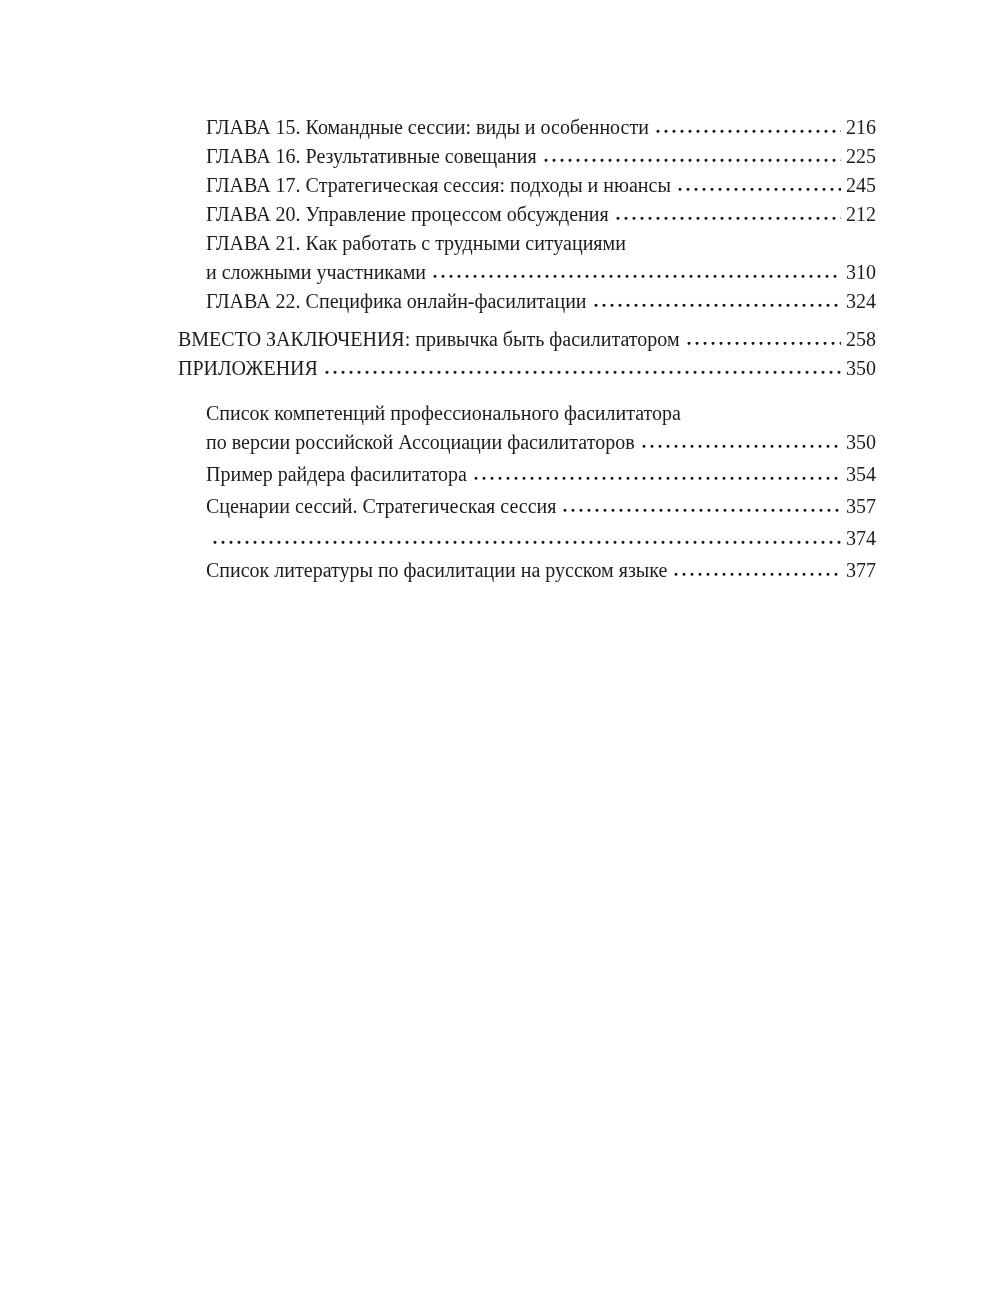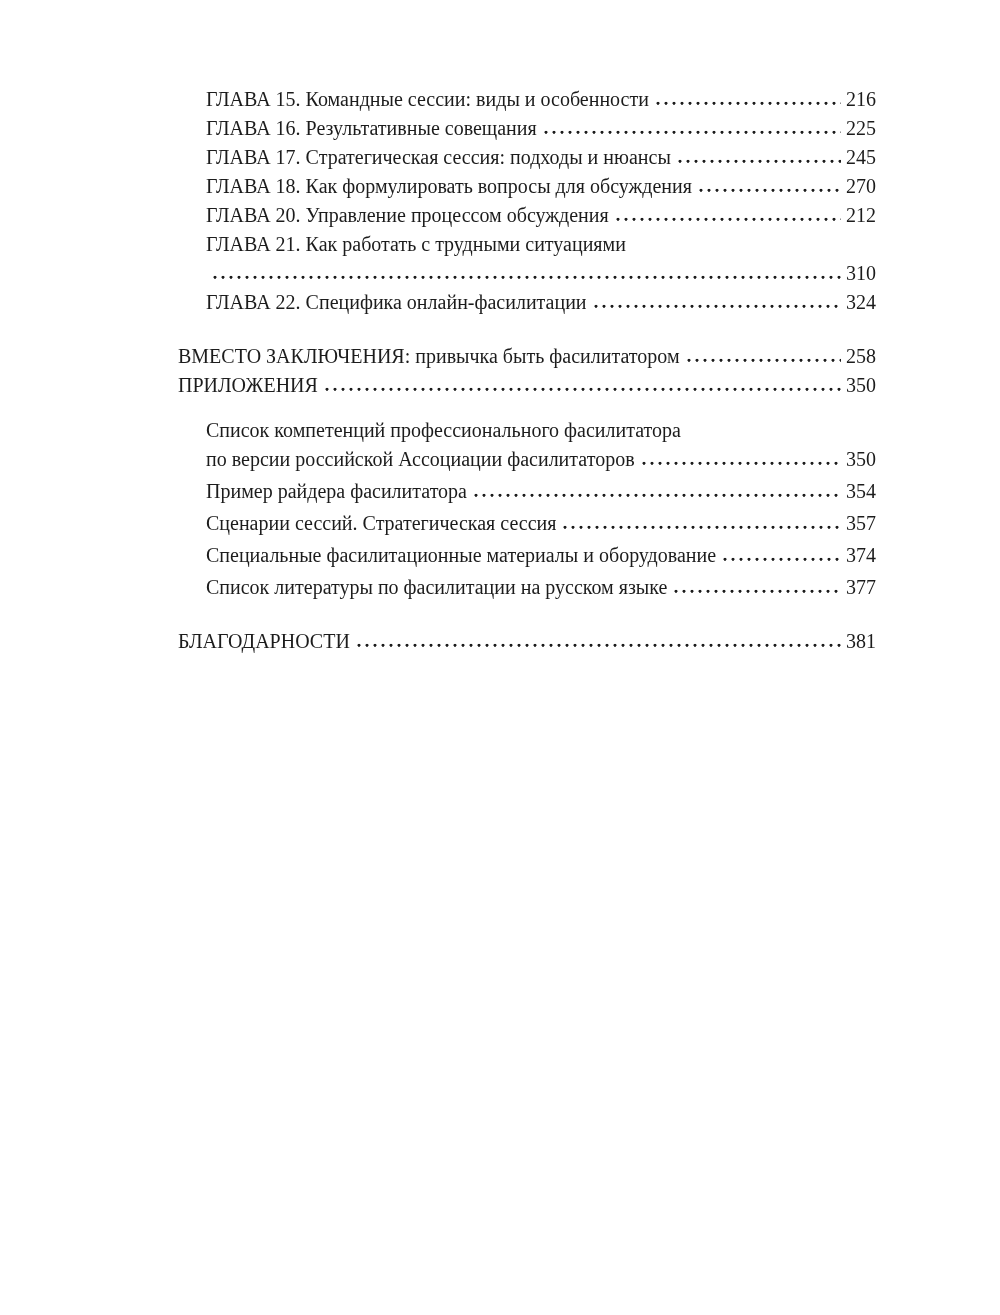--- a/index.html
+++ b/index.html
@@ -11,38 +11,38 @@
     width: 1000px;
     height: 1315px;
     font-family: "Liberation Serif", "DejaVu Serif", serif;
     color: #1c1c1c;
     overflow: hidden;
   }
   .page {
     box-sizing: border-box;
     width: 698px;
     margin-left: 178px;
-    padding-top: 85px;
+    padding-top: 113px;
     font-size: 20px;
     line-height: 29px;
   }
   .row {
     display: flex;
     align-items: baseline;
     white-space: nowrap;
   }
   .row .lbl {
     flex: 0 1 auto;
     overflow: hidden;
   }
   
   .ind { padding-left: 28px; }
   
   .app { margin-top: 3px; }
-  .gap-big { margin-top: 25px; }
+  .gap-big { margin-top: 9px; }
   .gap-small { margin-top: 16px; }
   
   .leader {
     flex: 1 1 12px;
     min-width: 12px;
     height: 5px;
     margin: 0 5px 0 7px;
     background-image: radial-gradient(circle at 2px 2.2px, #1c1c1c 1.25px, rgba(0,0,0,0) 1.8px);
     background-size: 8px 5px;
     background-repeat: repeat-x;
@@ -70,37 +70,33 @@
       <span class="leader"></span>
       <span class="pg">225</span>
     </div>
 
     <div class="row ind">
       <span class="lbl">ГЛАВА 17. Стратегическая сессия: подходы и нюансы</span>
       <span class="leader"></span>
       <span class="pg">245</span>
     </div>
 
-    <div class="row ind">
-      <span class="lbl">ГЛАВА 18. Как формулировать вопросы для обсуждения</span>
-      <span class="leader"></span>
-      <span class="pg">270</span>
-    </div>
 
 
     <div class="row ind">
       <span class="lbl">ГЛАВА 20. Управление процессом обсуждения</span>
       <span class="leader"></span>
       <span class="pg">212</span>
     </div>
 
     <div class="row ind">
       <span class="lbl">ГЛАВА 21. Как работать с трудными ситуациями</span>
     </div>
     <div class="row ind">
+      <span class="lbl">и сложными участниками</span>
       <span class="leader"></span>
       <span class="pg">310</span>
     </div>
 
     <div class="row ind">
       <span class="lbl">ГЛАВА 22. Специфика онлайн-фасилитации</span>
       <span class="leader"></span>
       <span class="pg">324</span>
     </div>
 
@@ -131,31 +127,25 @@
       <span class="pg">354</span>
     </div>
 
     <div class="row ind app">
       <span class="lbl">Сценарии сессий. Стратегическая сессия</span>
       <span class="leader"></span>
       <span class="pg">357</span>
     </div>
 
     <div class="row ind app">
-      <span class="lbl">Специальные фасилитационные материалы и оборудование</span>
       <span class="leader"></span>
       <span class="pg">374</span>
     </div>
 
     <div class="row ind app">
       <span class="lbl">Список литературы по фасилитации на русском языке</span>
       <span class="leader"></span>
       <span class="pg">377</span>
     </div>
 
-    <div class="row gap-big">
-      <span class="lbl">БЛАГОДАРНОСТИ</span>
-      <span class="leader"></span>
-      <span class="pg">381</span>
-    </div>
 
   </section>
 </main>
 
 </body></html>

